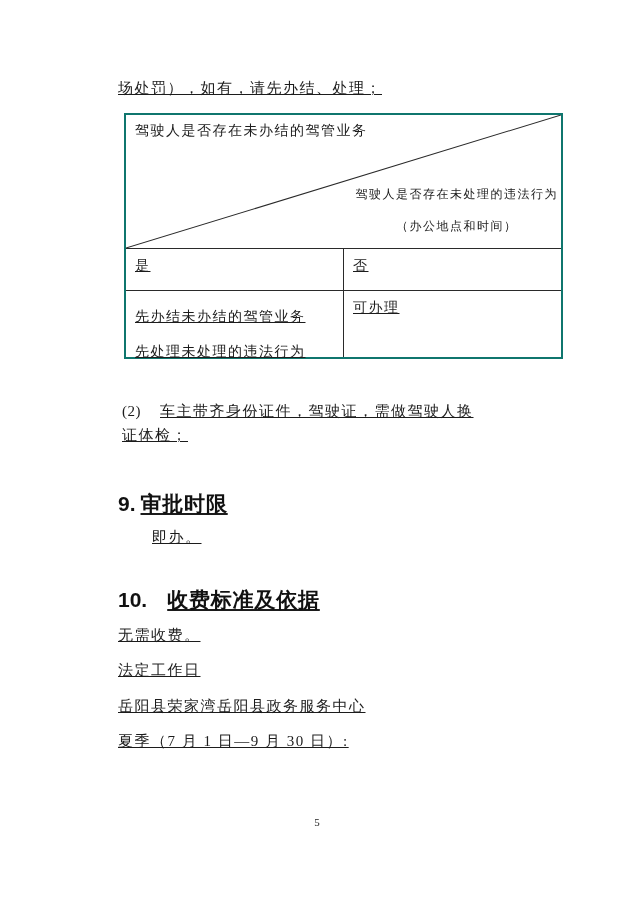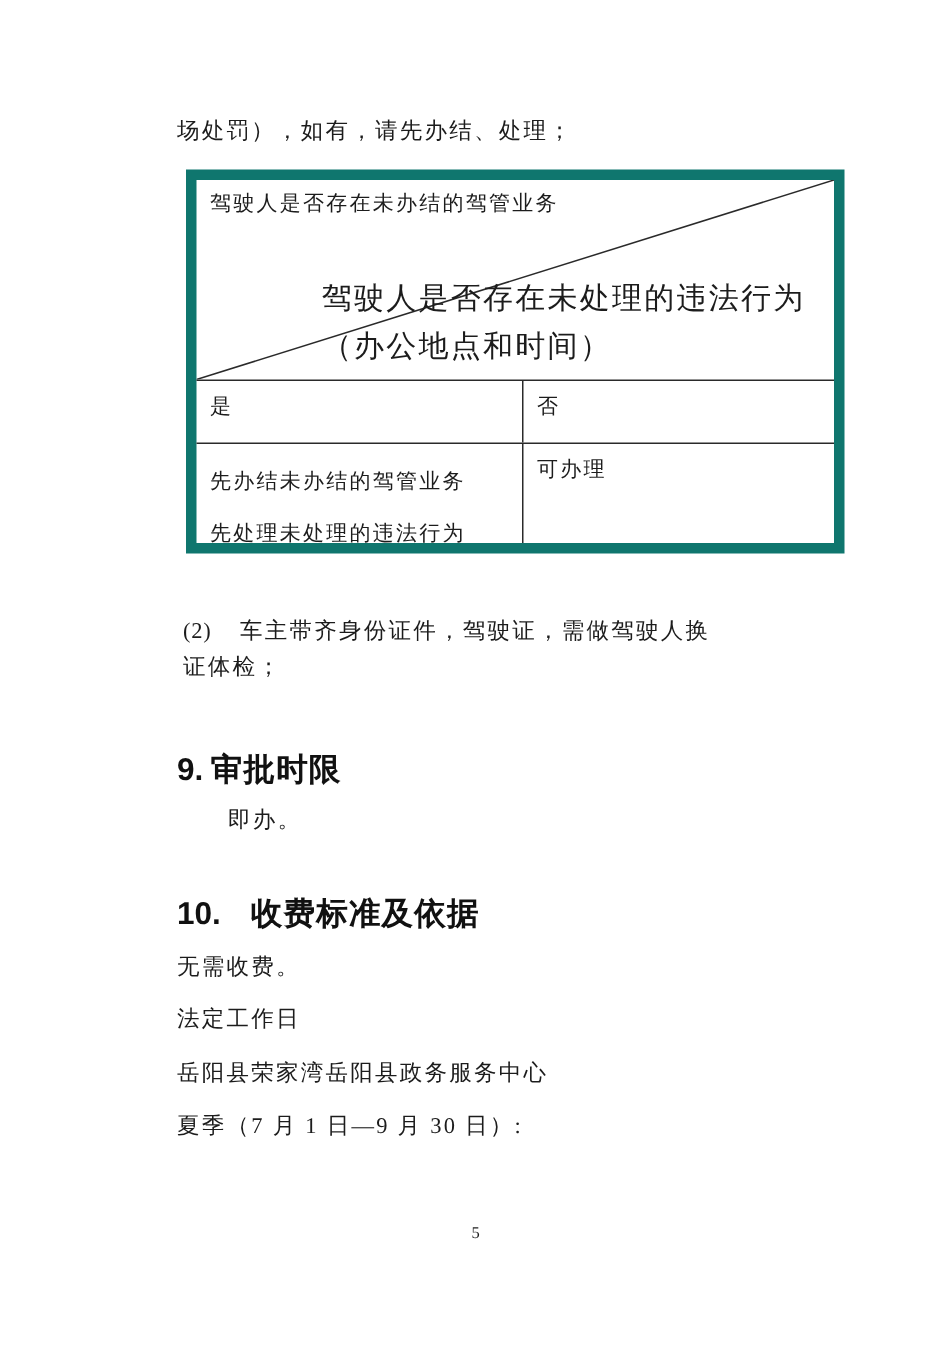--- a/index.html
+++ b/index.html
@@ -8,53 +8,54 @@
     position: relative;
     width: 518px;
     height: 898px;
     margin: 0 auto;
     background: #ffffff;
     color: #1c1c1c;
     font-family: "Liberation Serif", "DejaVu Serif", serif;
     overflow: hidden;
     padding-left: 60px;
     padding-right: 96px;
+    text-decoration: underline;
   }
   .body-text {
     font-size: 15px;
     line-height: 24px;
     letter-spacing: 1.5px;
     color: #1c1c1c;
   }
   .intro { margin-top: 76px; }
 
   
   .dtable {
     margin-top: 13px;
     margin-left: 6px;
     width: 439px;
-    border: 7px solid #0f766e;
+    border: 2px solid #0f766e;
   }
   .dtable .header-cell {
     position: relative;
     height: 133px;
   }
   .diag-svg { position: absolute; left: 0; top: 0; width: 100%; height: 100%; display: block; }
   .diag-svg line { stroke: #2a2a2a; stroke-width: 1; }
   .hdr-topleft {
     position: absolute;
     left: 9px; top: 7px;
     font-size: 14px;
     letter-spacing: 1.5px;
   }
   .hdr-bottomright {
     position: absolute;
-    right: 19px; bottom: 6px;
-    text-align: left;
-    font-size: 20px;
+    right: 3px; bottom: 6px;
+    text-align: center;
+    font-size: 12px;
     letter-spacing: 1.5px;
     line-height: 32px;
   }
   .trow { display: flex; border-top: 1px solid #2a2a2a; }
   .tcell-left {
     width: 218px;
     border-right: 1px solid #2a2a2a;
     padding: 8px 8px 0 9px;
     font-size: 14px;
     letter-spacing: 1.5px;

